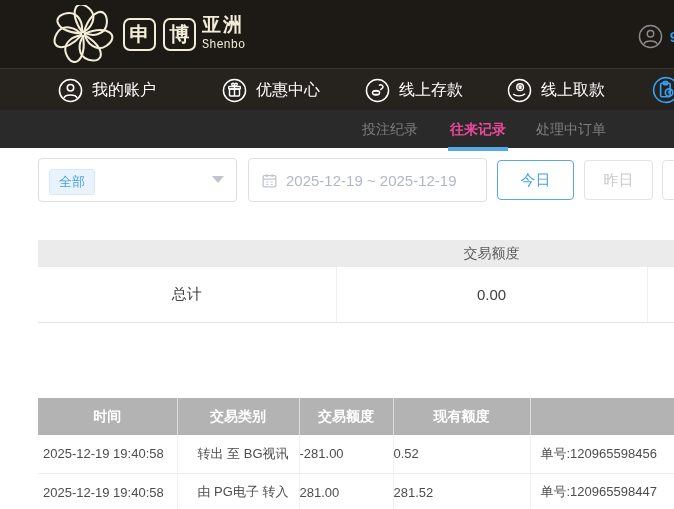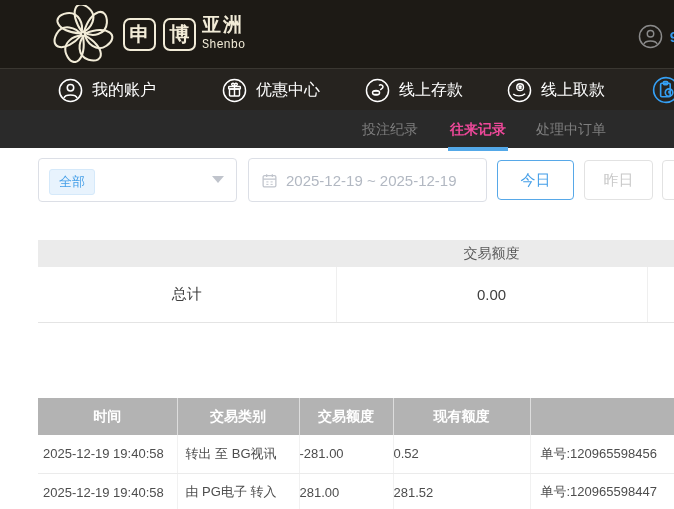--- a/index.html
+++ b/index.html
@@ -63,21 +63,21 @@
 
   
   .main-table { position:absolute; left:38px; top:398px; width:700px; }
   .main-table th { height:37px; background:#b3b3b3; color:#fff; font-size:14px; font-weight:bold;
     text-align:center; border-right:1px solid rgba(255,255,255,.55); }
   .main-table th:last-child { border-right:none; }
   .main-table td { height:38px; background:#fff; font-size:13px; color:#4d4d4d; white-space:nowrap;
     border-bottom:1px solid #ebebeb; border-right:1px solid #f1f1f1; }
   .main-table td:last-child { border-right:none; }
   .cell-time { padding-left:5px; }
-  .cell-type { padding-left:8px;margin-left:32px; }
+  .cell-type { padding-left:20px;margin-left:32px; }
   .cell-num { text-align:left; padding-right:8px; }
   .cell-ref { padding-left:10px; }
 </style>
 </head>
 <body>
 
 <div class="screen">
 
   <div class="top-header">
     <div class="logo">

